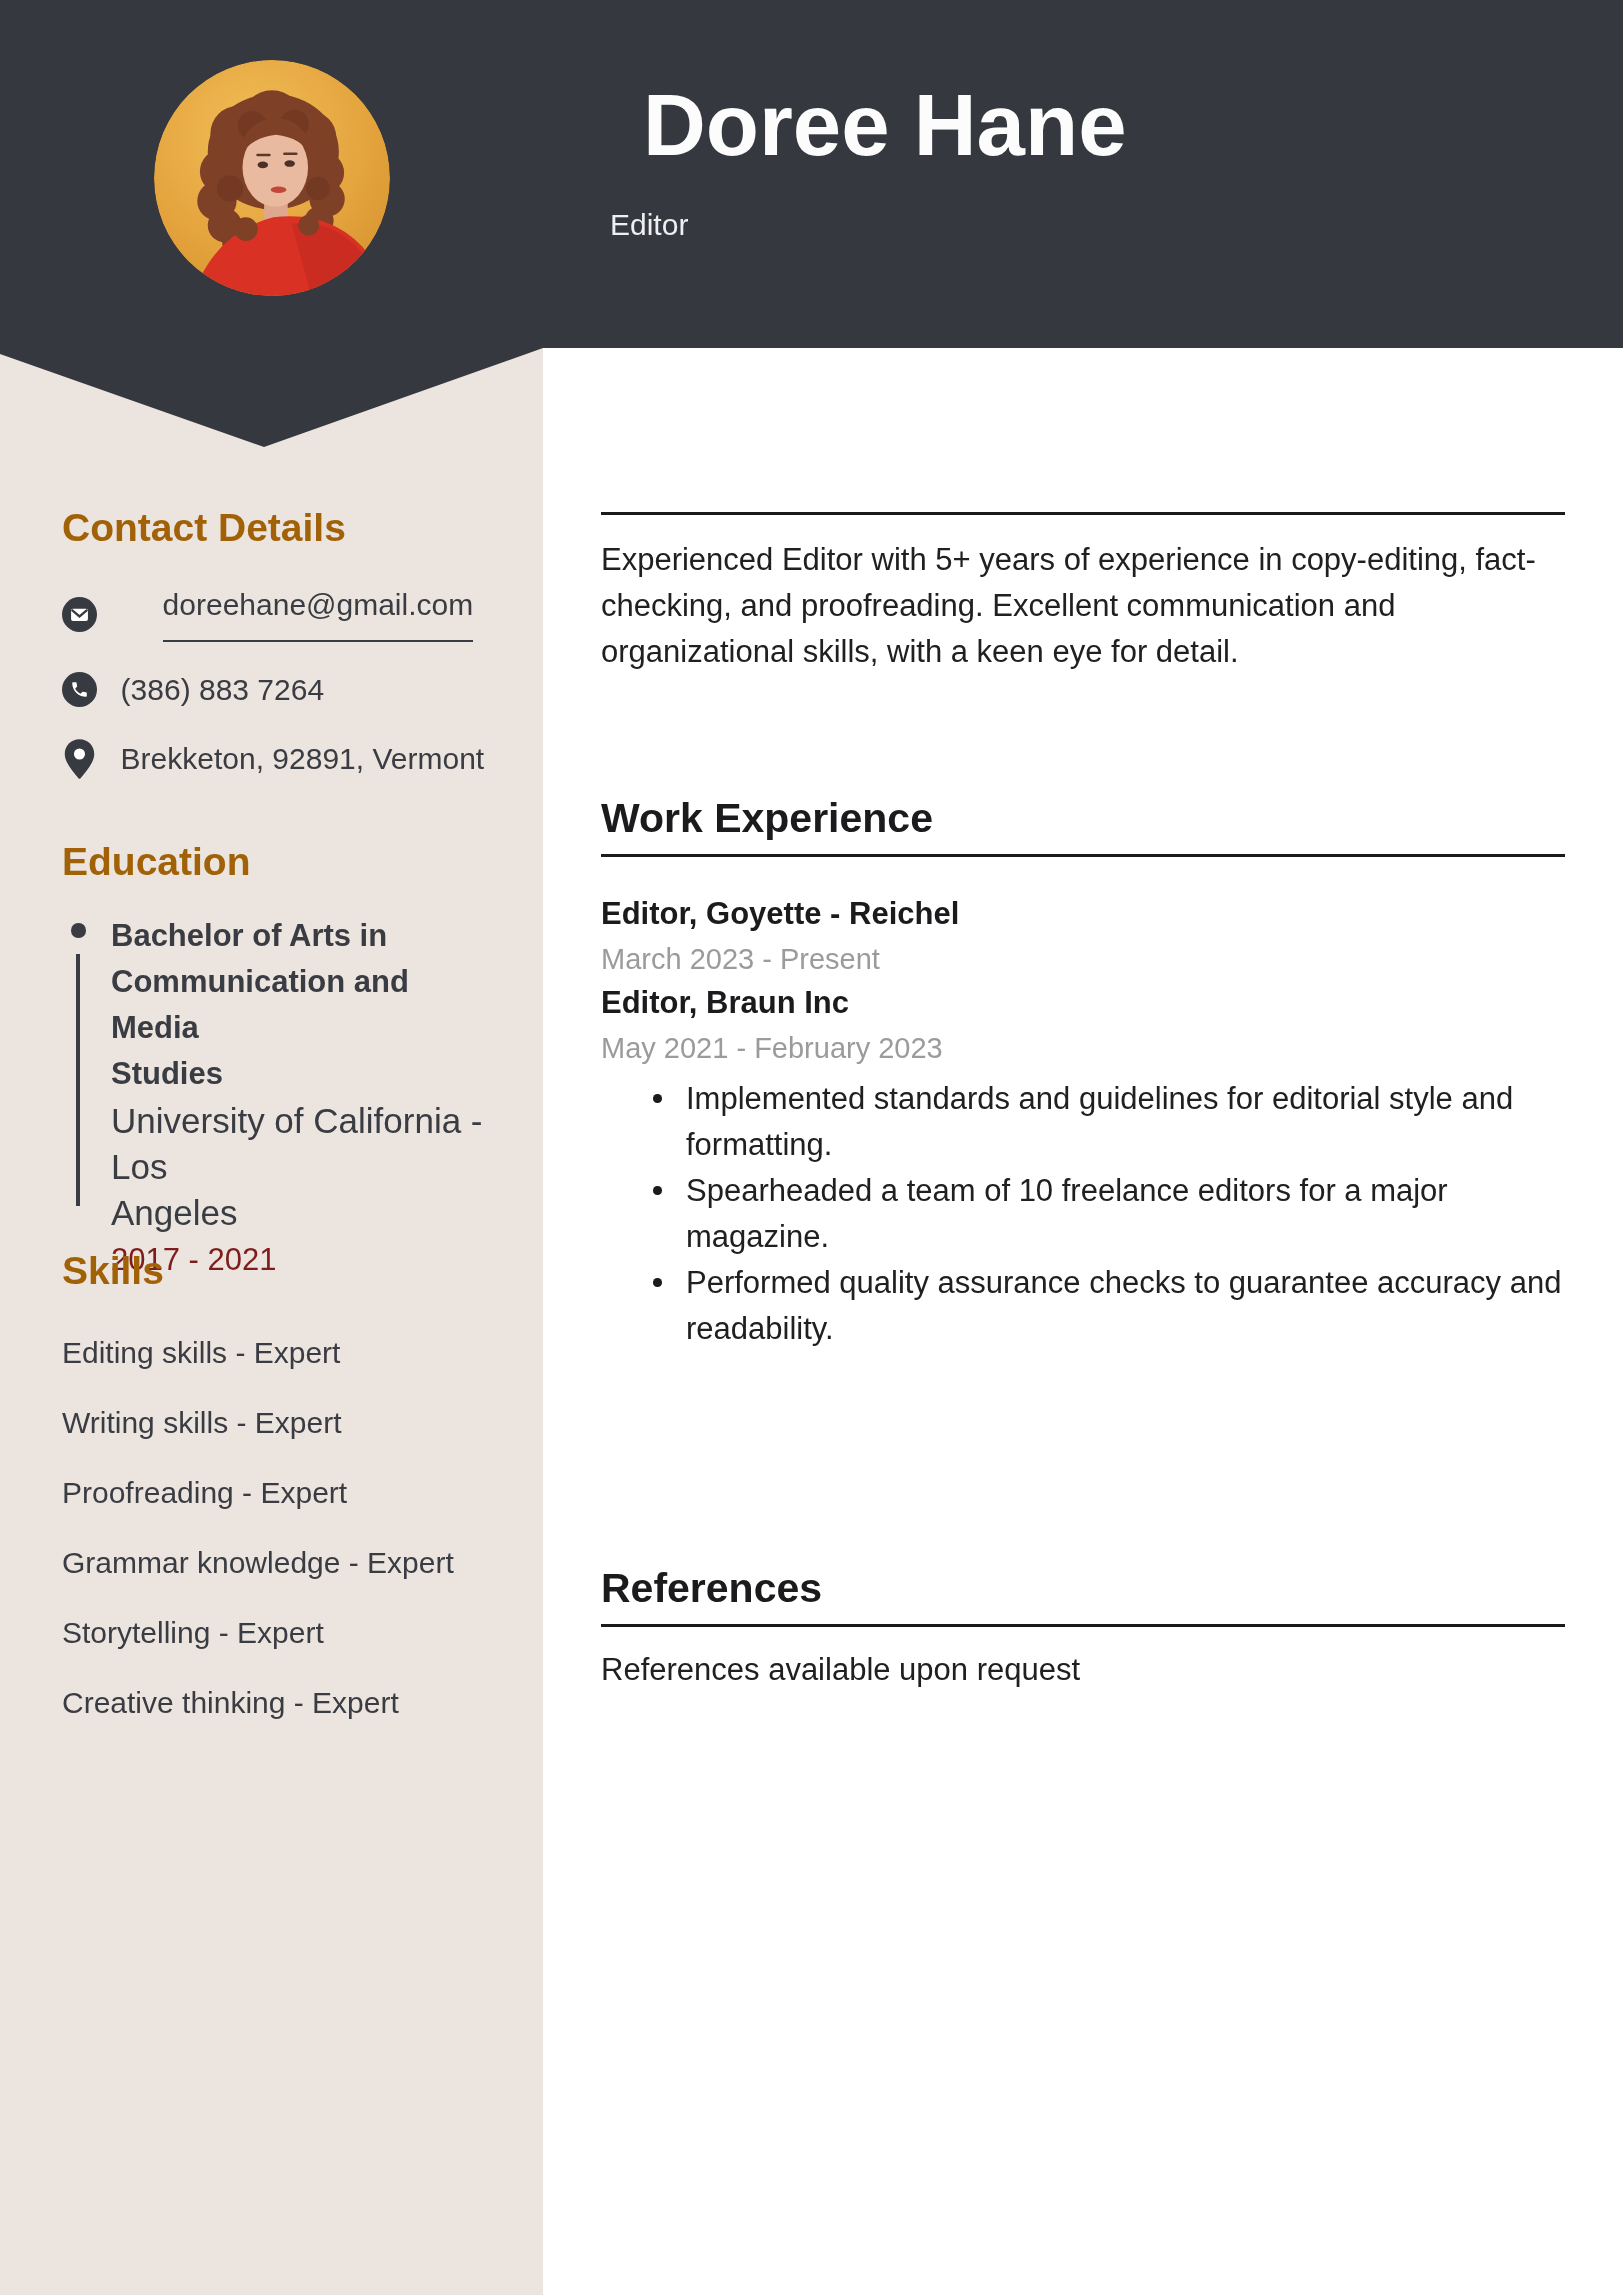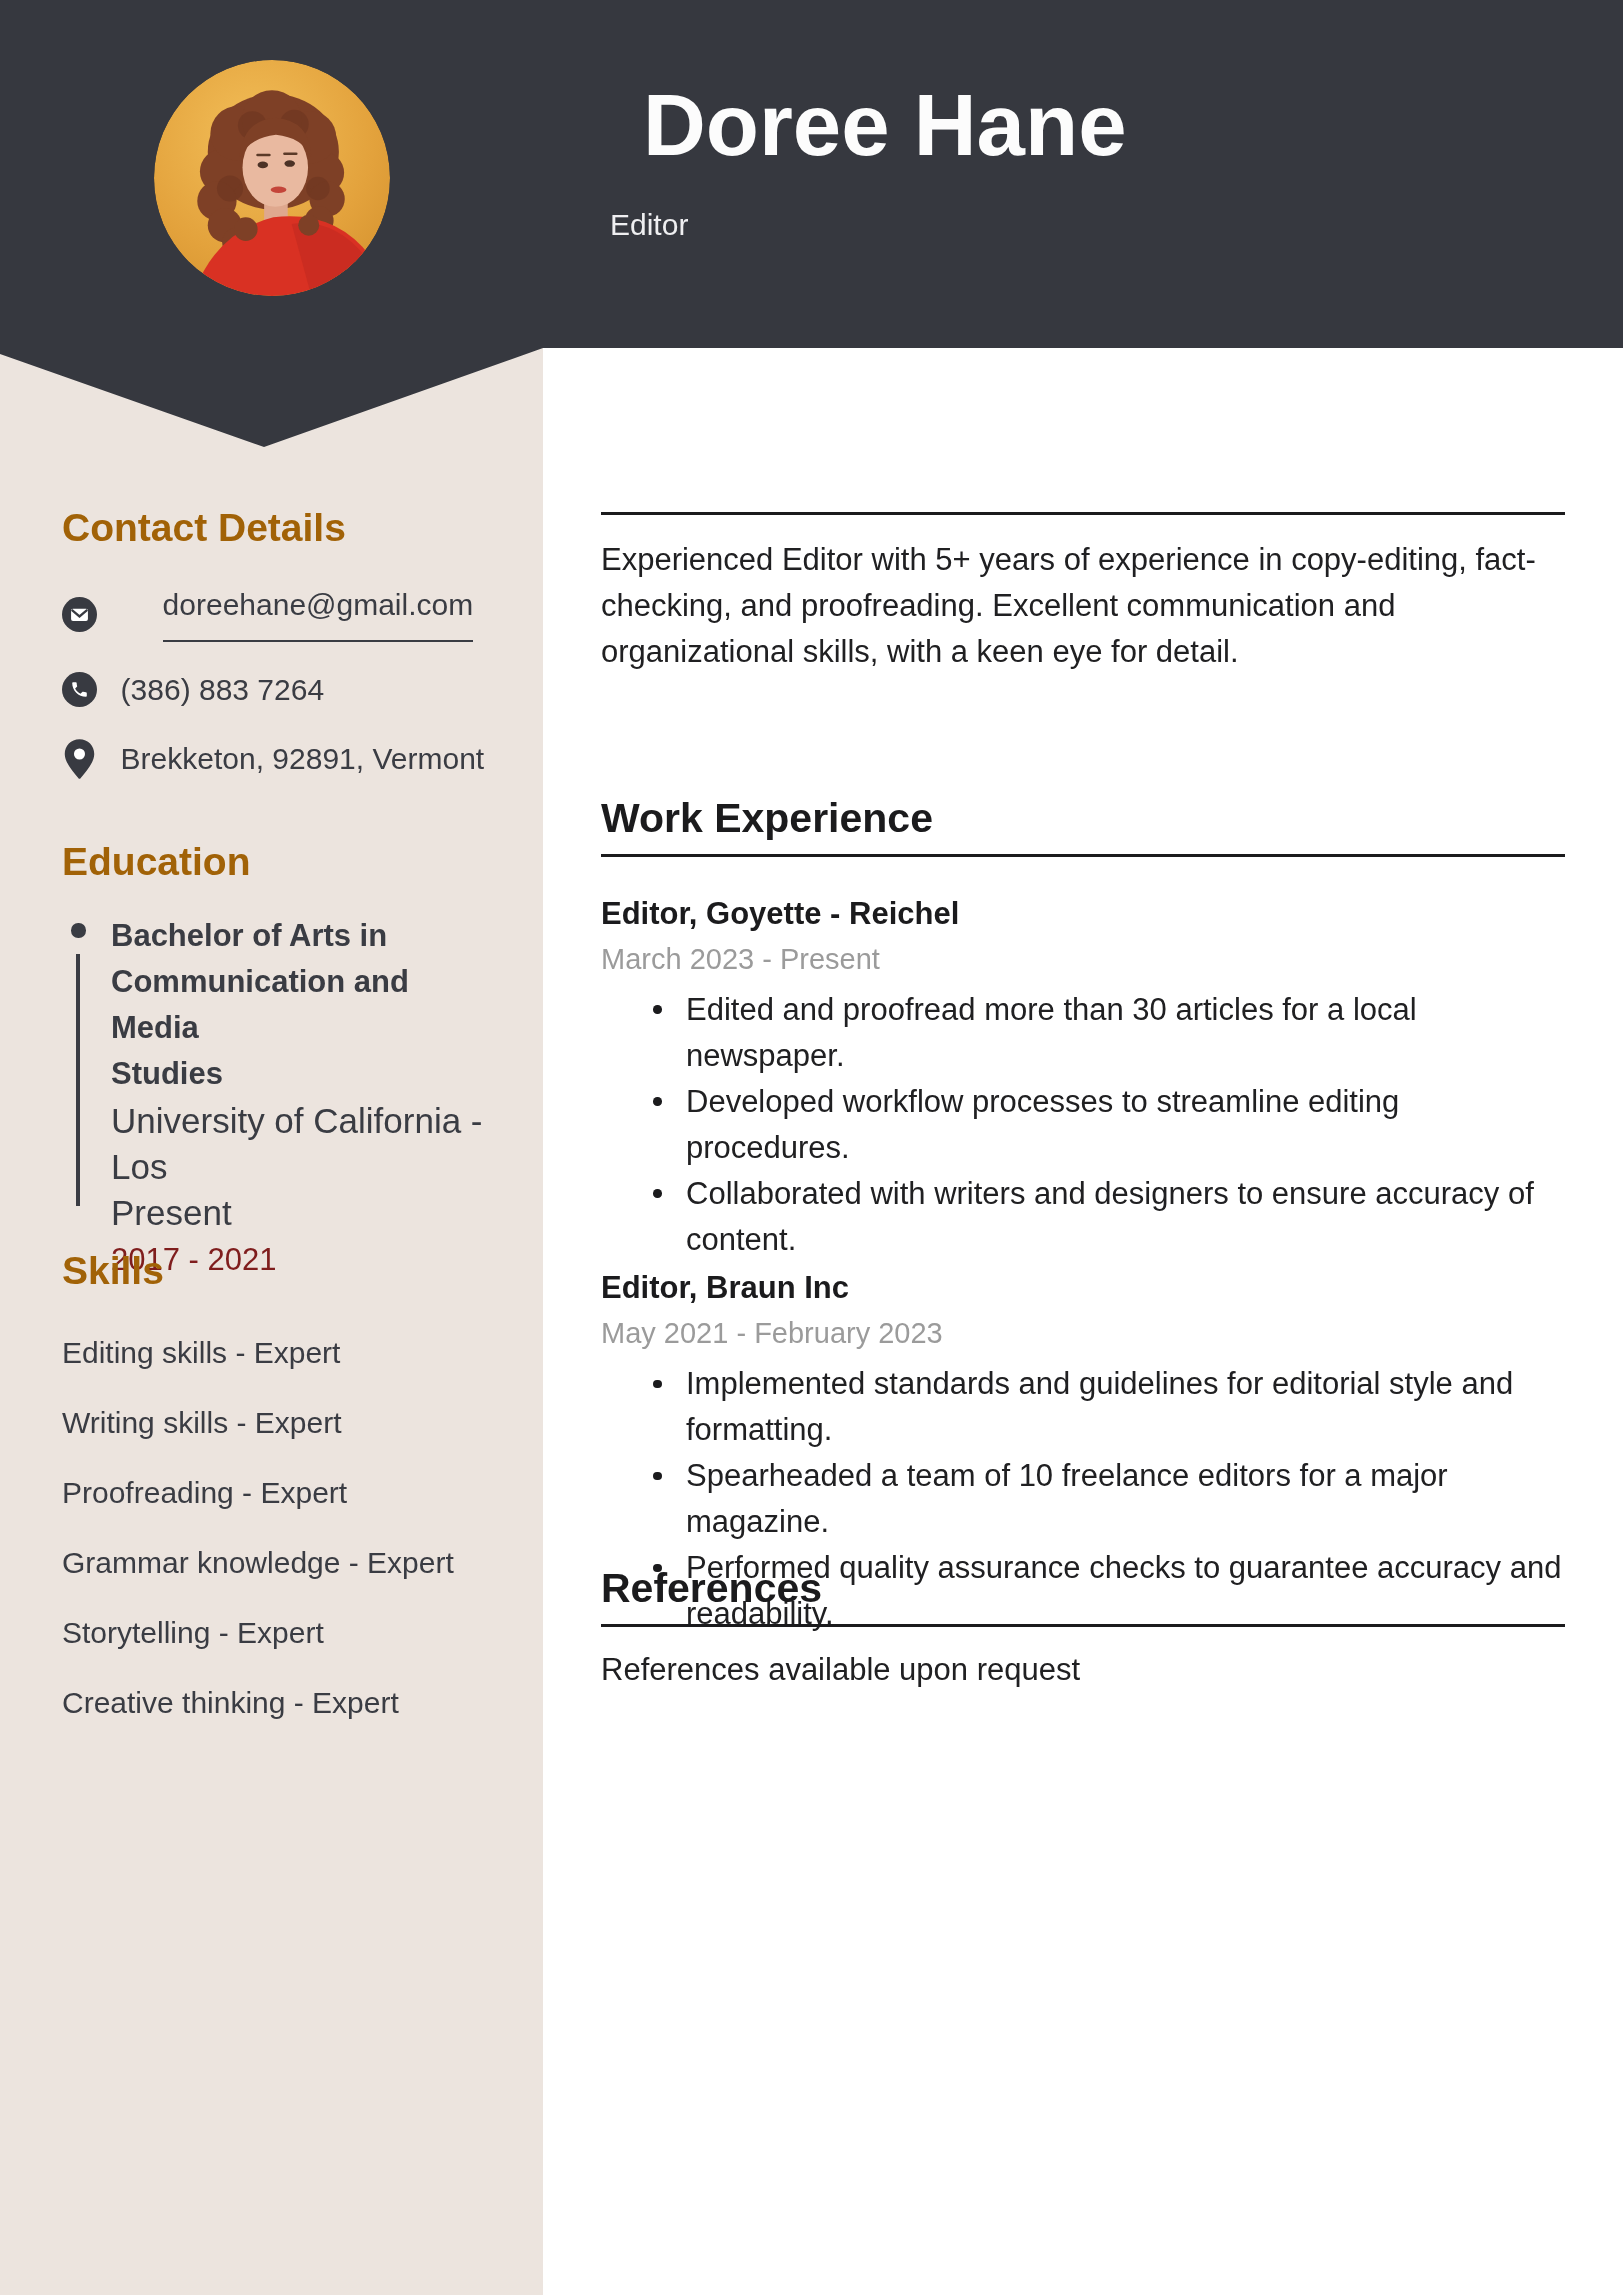--- a/index.html
+++ b/index.html
@@ -159,21 +159,21 @@
     <div class="edu-item">
       <span class="edu-dot"></span>
       <span class="edu-line"></span>
       <div class="edu-degree">
         <div>Bachelor of Arts in</div>
         <div>Communication and Media</div>
         <div>Studies</div>
       </div>
       <div class="edu-school">
         <div>University of California - Los</div>
-        <div>Present</div>
+        <div>Angeles</div>
       </div>
       <div class="edu-dates">2017 - 2021</div>
     </div>
   </div>
 
   <div class="sb-section" style="top:1247px;">
     <div class="sb-h">Skills</div>
     <div class="skill-list">
       <div class="skill">Editing skills - Expert</div>
       <div class="skill">Writing skills - Expert</div>
@@ -189,25 +189,20 @@
     <div class="summary-text">Experienced Editor with 5+ years of experience in copy-editing, fact-checking, and proofreading. Excellent communication and organizational skills, with a keen eye for detail.</div>
   </div>
 
   <div class="m-section" style="top:794px;">
     <div class="m-h">Work Experience</div>
     <div class="m-rule"></div>
 
     <div class="job">
       <div class="job-t">Editor, Goyette - Reichel</div>
       <div class="job-d">March 2023 - Present</div>
-      <ul class="bullets">
-        <li>Edited and proofread more than 30 articles for a local newspaper.</li>
-        <li>Developed workflow processes to streamline editing procedures.</li>
-        <li>Collaborated with writers and designers to ensure accuracy of content.</li>
-      </ul>
     </div>
 
     <div class="job">
       <div class="job-t">Editor, Braun Inc</div>
       <div class="job-d">May 2021 - February 2023</div>
       <ul class="bullets">
         <li>Implemented standards and guidelines for editorial style and formatting.</li>
         <li>Spearheaded a team of 10 freelance editors for a major magazine.</li>
         <li>Performed quality assurance checks to guarantee accuracy and readability.</li>
       </ul>

